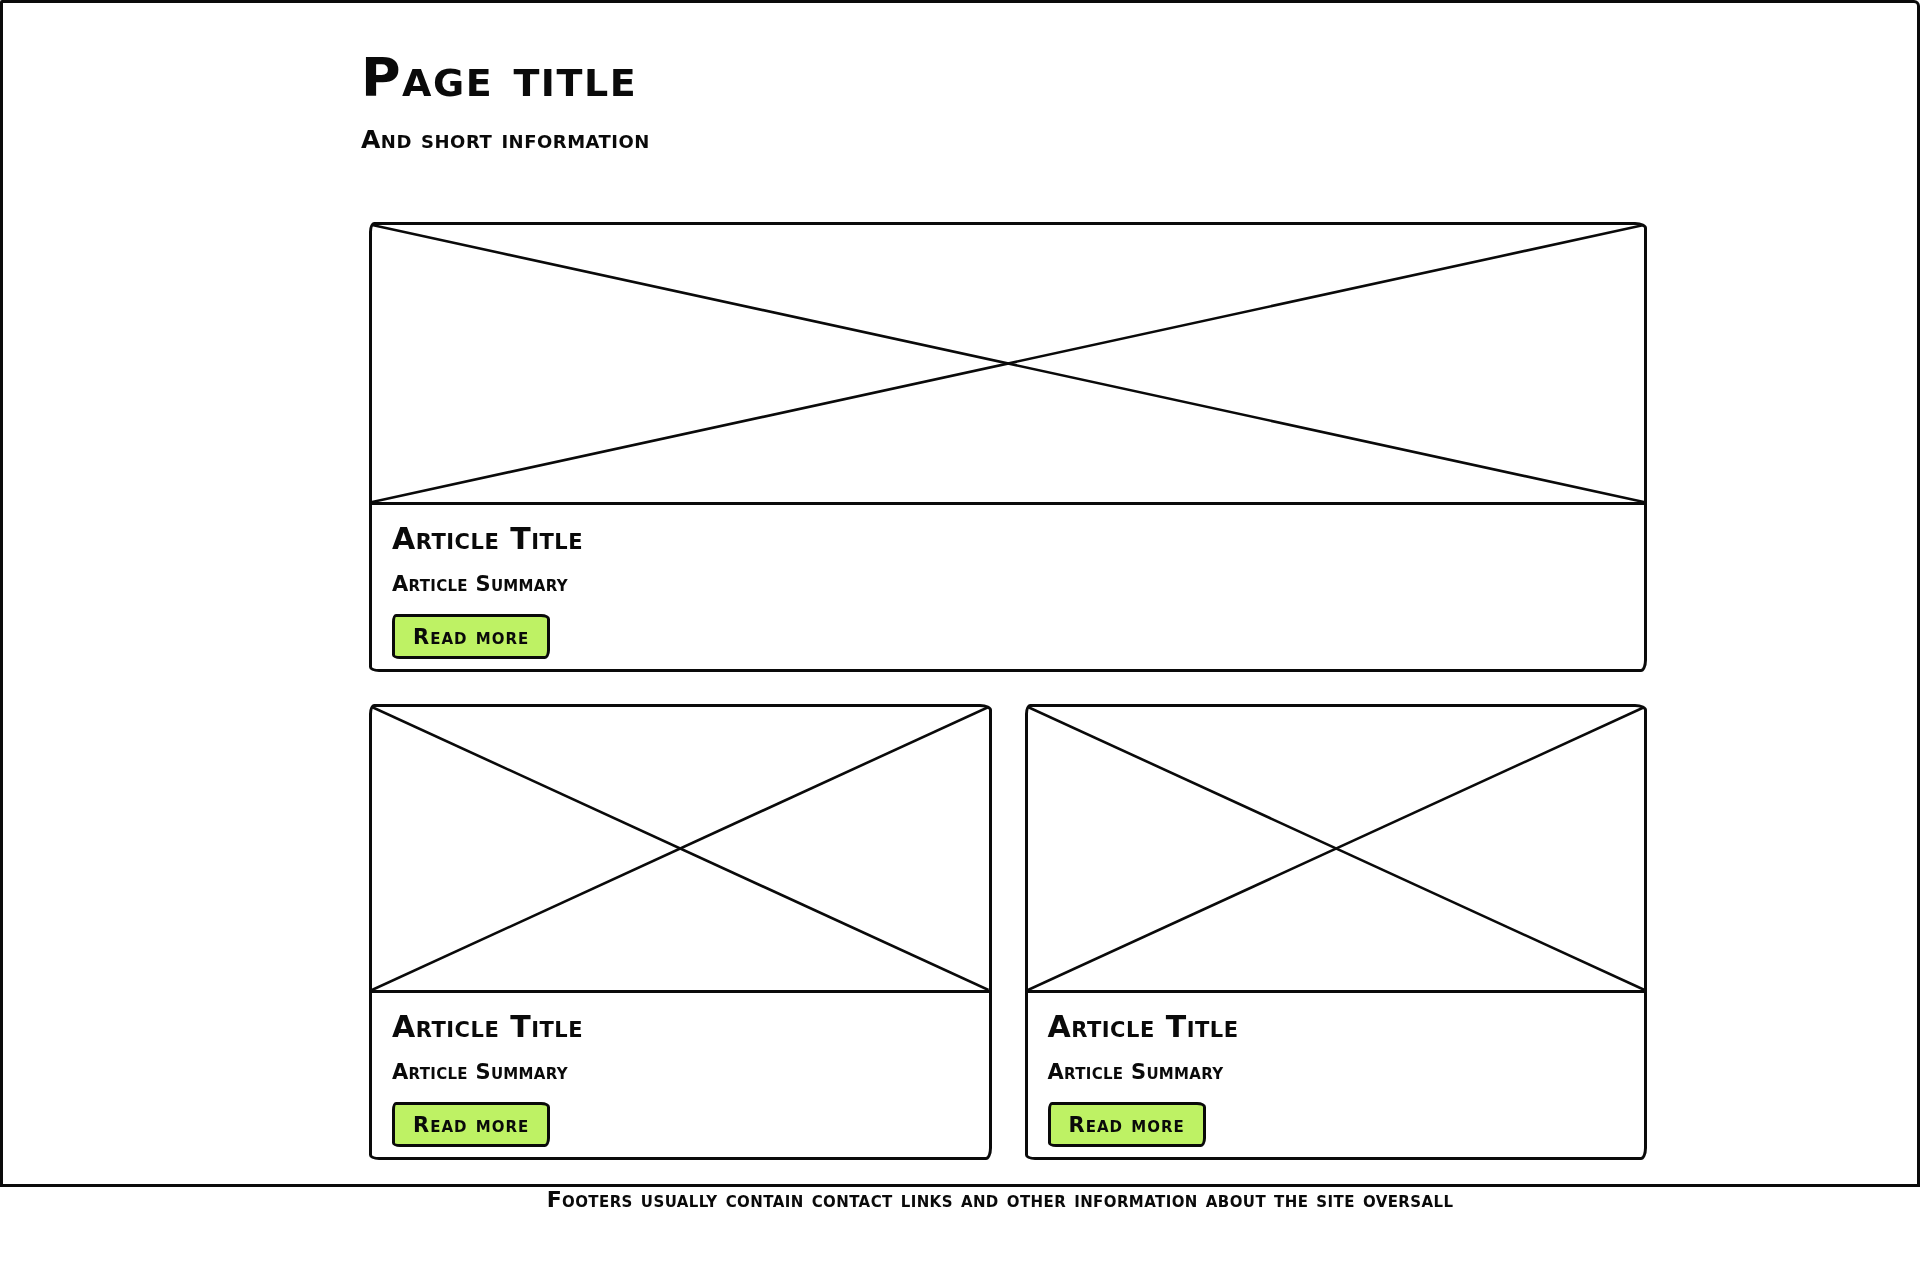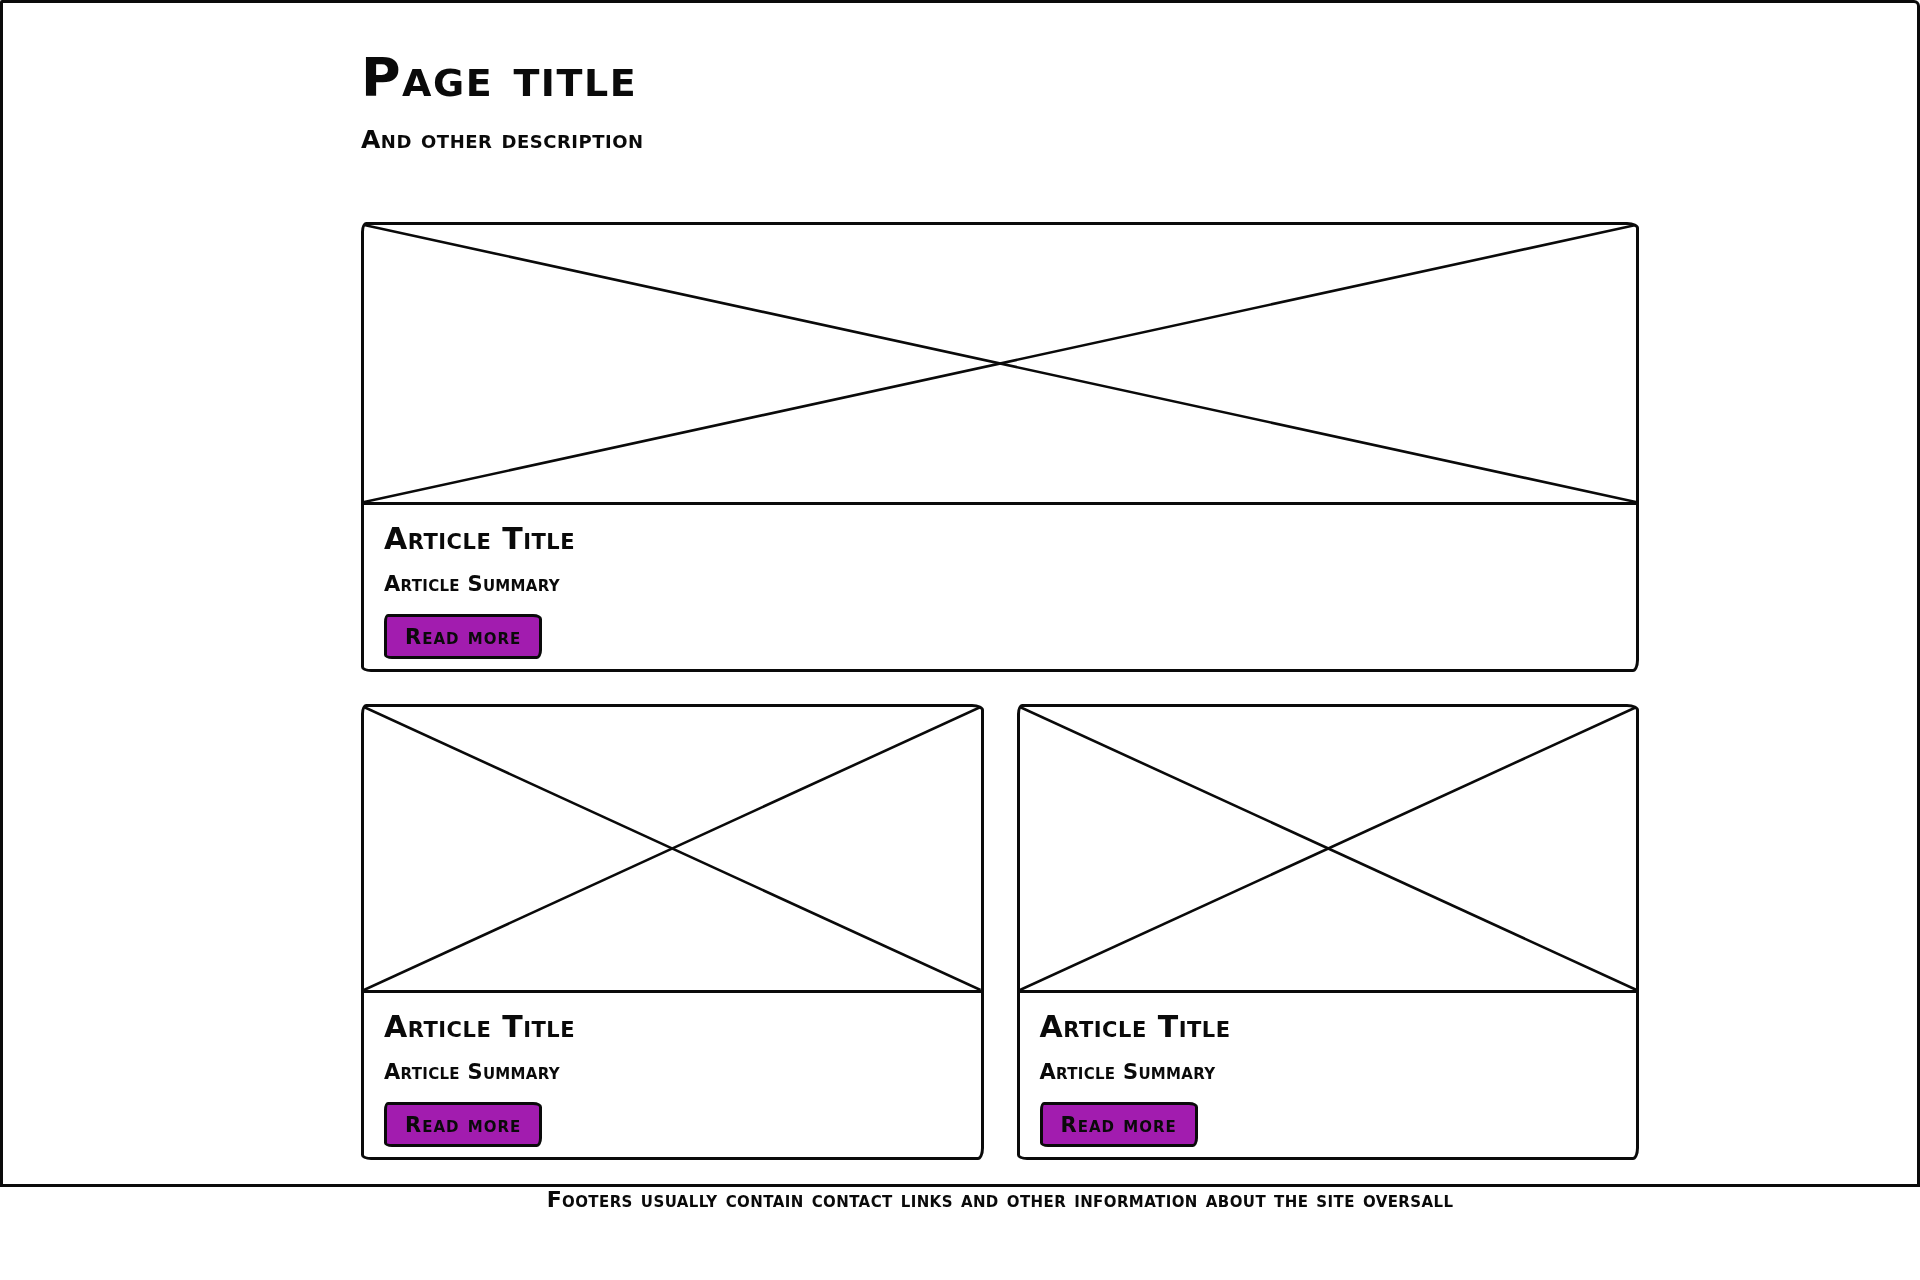--- a/index.html
+++ b/index.html
@@ -29,21 +29,21 @@
     margin-top: 46px;
     font-size: 54px;
     letter-spacing: 1.5px;
   }
   .page-desc {
     margin-top: 16px;
     font-size: 25px;
     letter-spacing: 0.5px;
   }
 
-  .content { position: absolute; top: 222px; left: 361px; width: 1278px; }
+  .content { position: absolute; top: 222px; left: 369px; width: 1278px; }
 
   .card {
     background: #ffffff;
     border: 3px solid #0a0a0a;
     border-radius: 5px 12px 6px 10px / 10px 6px 12px 5px;
   }
   .card.large { height: 450px; }
 
   .img-ph {
     position: relative;
@@ -56,21 +56,21 @@
 
   .card-body { padding: 16px 20px; }
   .article-title { font-size: 30px; letter-spacing: 0.5px; }
   .article-summary { margin-top: 16px; font-size: 21px; letter-spacing: 0.3px; }
 
   .read-more {
     display: block;
     margin-top: 18px;
     min-width: 136px; height: 45px;
     padding: 0 18px;
-    background: #a21caf;
+    background: #bef264;
     color: #0a0a0a;
     border: 3px solid #0a0a0a;
     border-radius: 4px 9px 5px 8px / 8px 5px 9px 4px;
     font: inherit;
     font-size: 21px;
     font-variant: small-caps;
     font-weight: 700;
     letter-spacing: 1px;
     cursor: pointer;
   }
@@ -90,21 +90,21 @@
     letter-spacing: 0.4px;
   }
 </style>
 </head>
 <body>
 
 <div class="page-frame"></div>
 
 <header class="page-header">
   <h1 class="page-title">Page title</h1>
-  <p class="page-desc">And other description</p>
+  <p class="page-desc">And short information</p>
 </header>
 
 <main class="content">
 
   <article class="card large">
     <div class="img-ph">
       <svg viewBox="0 0 100 100" preserveAspectRatio="none">
         <line x1="0" y1="0" x2="100" y2="100" stroke="#0a0a0a" stroke-width="2.6" vector-effect="non-scaling-stroke"></line>
         <line x1="100" y1="0" x2="0" y2="100" stroke="#0a0a0a" stroke-width="2.6" vector-effect="non-scaling-stroke"></line>
       </svg>

